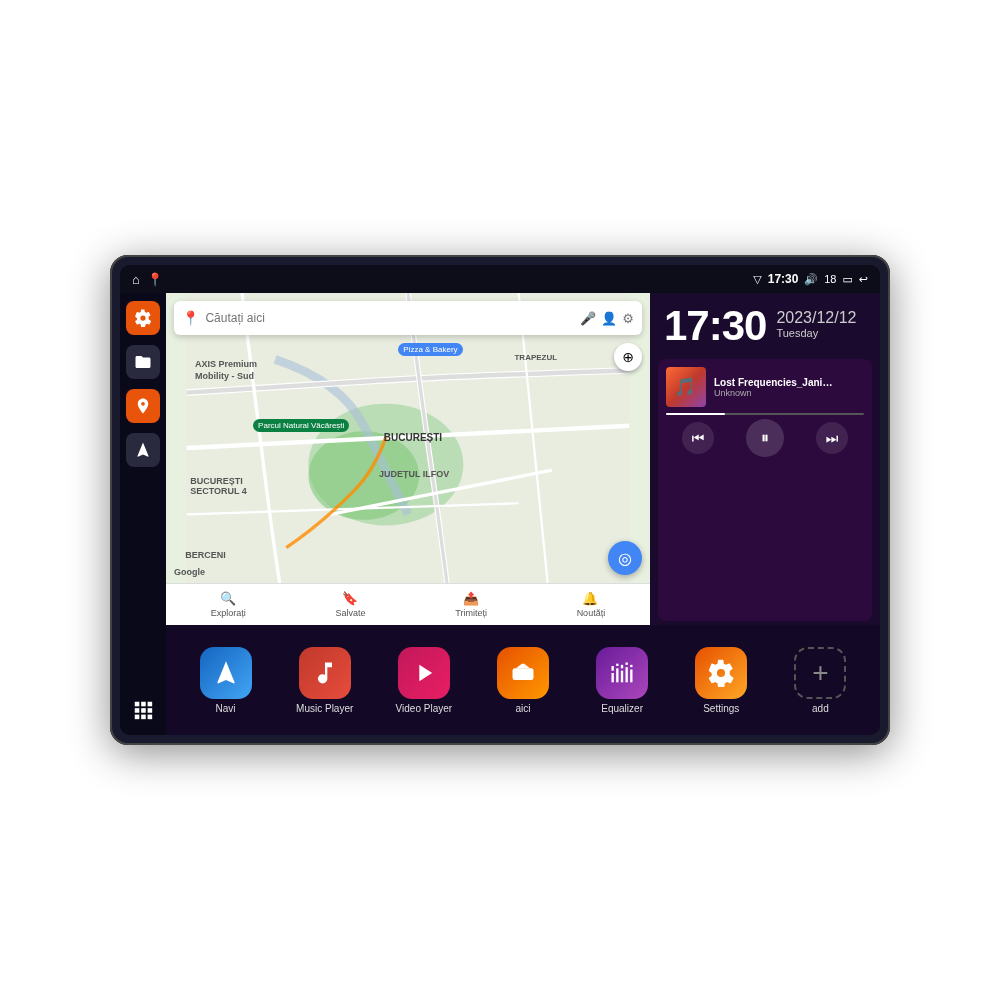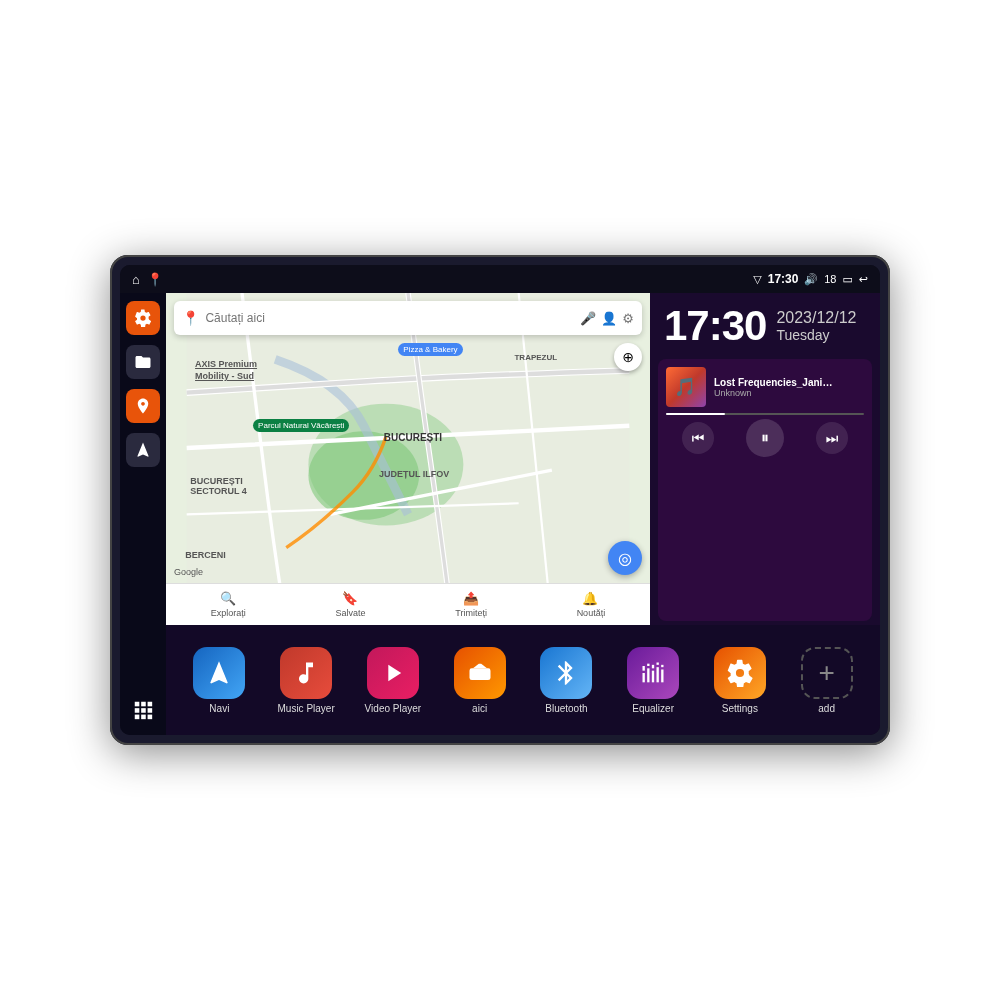--- a/index.html
+++ b/index.html
@@ -187,21 +187,21 @@
     }
     .map-bottom-item .icon { font-size: 13px; color: #4285f4; }
     .map-bottom-item.active .icon { color: #4285f4; }
 
     .map-google-logo {
       position: absolute;
       bottom: 48px;
       left: 8px;
       font-size: 9px;
       color: #555;
-      font-weight: normal;
+      font-weight: bold;
     }
 
     .map-compass-btn {
       position: absolute;
       right: 8px;
       top: 50px;
       width: 28px; height: 28px;
       background: #fff;
       border-radius: 50%;
       display: flex;
@@ -252,21 +252,21 @@
     .clock-date {
       display: flex;
       flex-direction: column;
       padding-top: 4px;
     }
     .clock-date-top {
       font-size: 16px;
       color: #ccc;
     }
     .clock-date-day {
-      font-size: 14px;
+      font-size: 11px;
       color: #ccc;
     }
 
     
     .music-section {
       background: #2d0a3e;
       margin: 4px 8px;
       border-radius: 8px;
       padding: 8px;
       flex: 1;
@@ -492,21 +492,21 @@
               <path d="M0 140 Q100 135 200 130 Q300 125 400 120" stroke="#fff" stroke-width="4" fill="none"></path>
               <path d="M50 0 Q60 80 70 160 Q80 240 90 300" stroke="#fff" stroke-width="3" fill="none"></path>
               <path d="M130 200 Q180 190 230 180 Q280 170 330 160" stroke="#fff" stroke-width="3" fill="none"></path>
 
               <path d="M0 200 Q150 195 300 190" stroke="#fff" stroke-width="2" fill="none"></path>
               <path d="M300 0 Q310 100 320 200 Q325 250 330 300" stroke="#fff" stroke-width="2" fill="none"></path>
 
               <path d="M90 230 Q120 210 150 180 Q170 160 180 130" stroke="#ff8c00" stroke-width="3" fill="none" opacity="0.8"></path>
             </svg>
 
-            <div class="map-label" style="top:20%;left:6%;line-height:1.3;text-decoration:underline;">AXIS Premium<br>Mobility - Sud</div>
+            <div class="map-label" style="top:20%;left:6%;line-height:1.3;">AXIS Premium<br>Mobility - Sud</div>
             <div class="map-label" style="top:55%;left:5%;">BUCUREȘTI<br>SECTORUL 4</div>
             <div class="map-label" style="top:70%;left:4%;margin-top:25px;">BERCENI</div>
             <div class="map-label" style="top:42%;left:45%;font-size:10px;font-weight:900;color:#333;">BUCUREȘTI</div>
             <div class="map-label" style="top:53%;left:44%;">JUDEȚUL ILFOV</div>
 
             <div class="map-pin-green" style="top:38%;left:18%;">Parcul Natural Văcărești</div>
             <div class="map-pin" style="top:15%;left:48%;">Pizza &amp; Bakery</div>
 
             <div class="map-label" style="top:18%;left:72%;font-size:8px;">TRAPEZUL</div>
 
@@ -611,28 +611,20 @@
                 <rect x="3" y="8" width="18" height="10" rx="2"></rect>
                 <path d="M6 8l5-4h2l5 4"></path>
                 <circle cx="8.5" cy="13" r="1.5"></circle>
                 <rect x="13" y="11" width="5" height="1.5" rx="0.5"></rect>
                 <rect x="13" y="13.5" width="3" height="1.5" rx="0.5"></rect>
               </svg>
             </div>
             <span class="app-label">aici</span>
           </div>
 
-          <div class="app-icon-wrap">
-            <div class="app-icon blue2-grad">
-              <svg width="28" height="28" viewBox="0 0 24 24" fill="white">
-                <path d="M17.71 7.71L12 2h-1v7.59L6.41 5 5 6.41 10.59 12 5 17.59 6.41 19 11 14.41V22h1l5.71-5.71-4.3-4.29 4.3-4.29zM13 5.83l1.88 1.88L13 9.59V5.83zm1.88 10.46L13 18.17v-3.76l1.88 1.88z"></path>
-              </svg>
-            </div>
-            <span class="app-label">Bluetooth</span>
-          </div>
 
           <div class="app-icon-wrap">
             <div class="app-icon purple-grad">
               <svg width="28" height="28" viewBox="0 0 24 24" fill="white">
                 <rect x="3" y="12" width="2" height="8"></rect>
                   <rect x="3" y="6" width="2" height="4"></rect>
                 <rect x="7" y="8" width="2" height="12"></rect>
                   <rect x="7" y="4" width="2" height="2"></rect>
                 <rect x="11" y="10" width="2" height="10"></rect>
                   <rect x="11" y="5" width="2" height="3"></rect>

